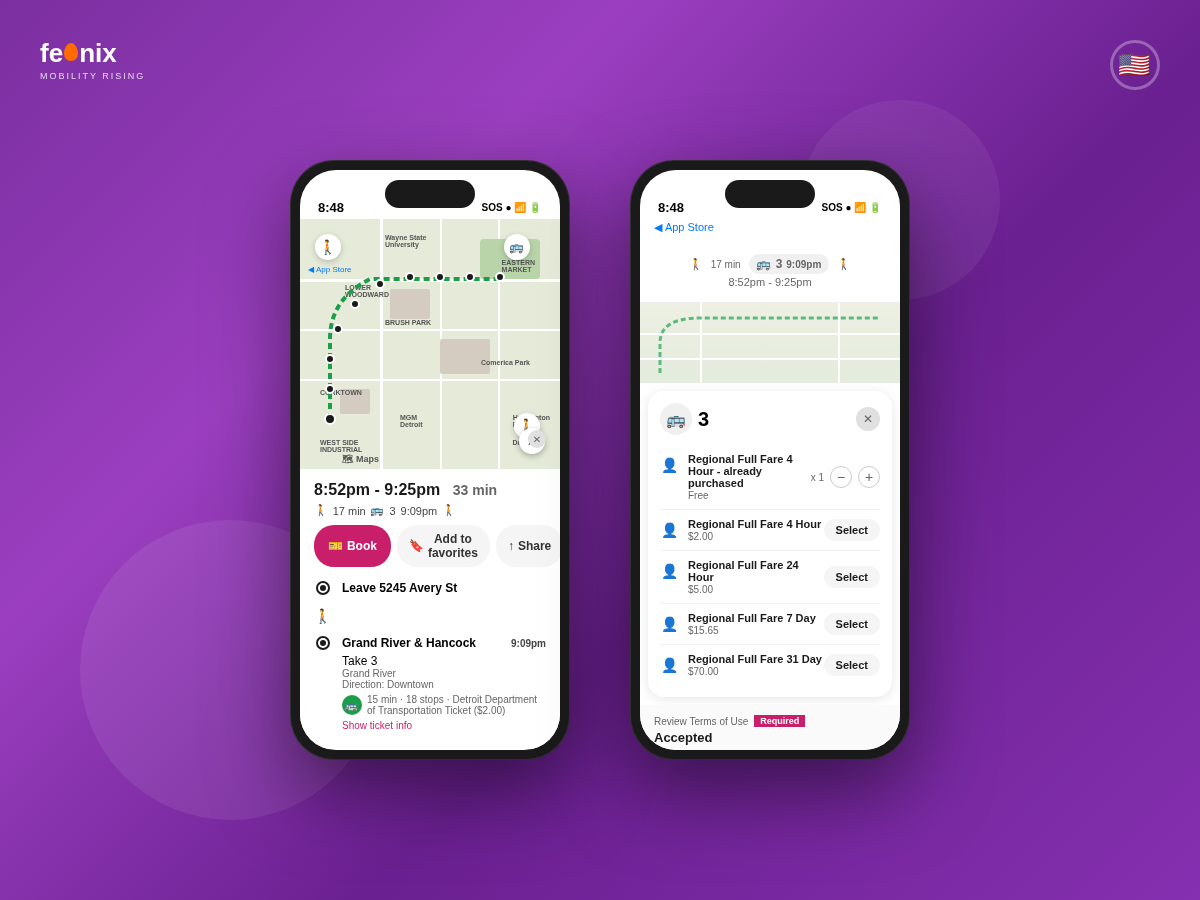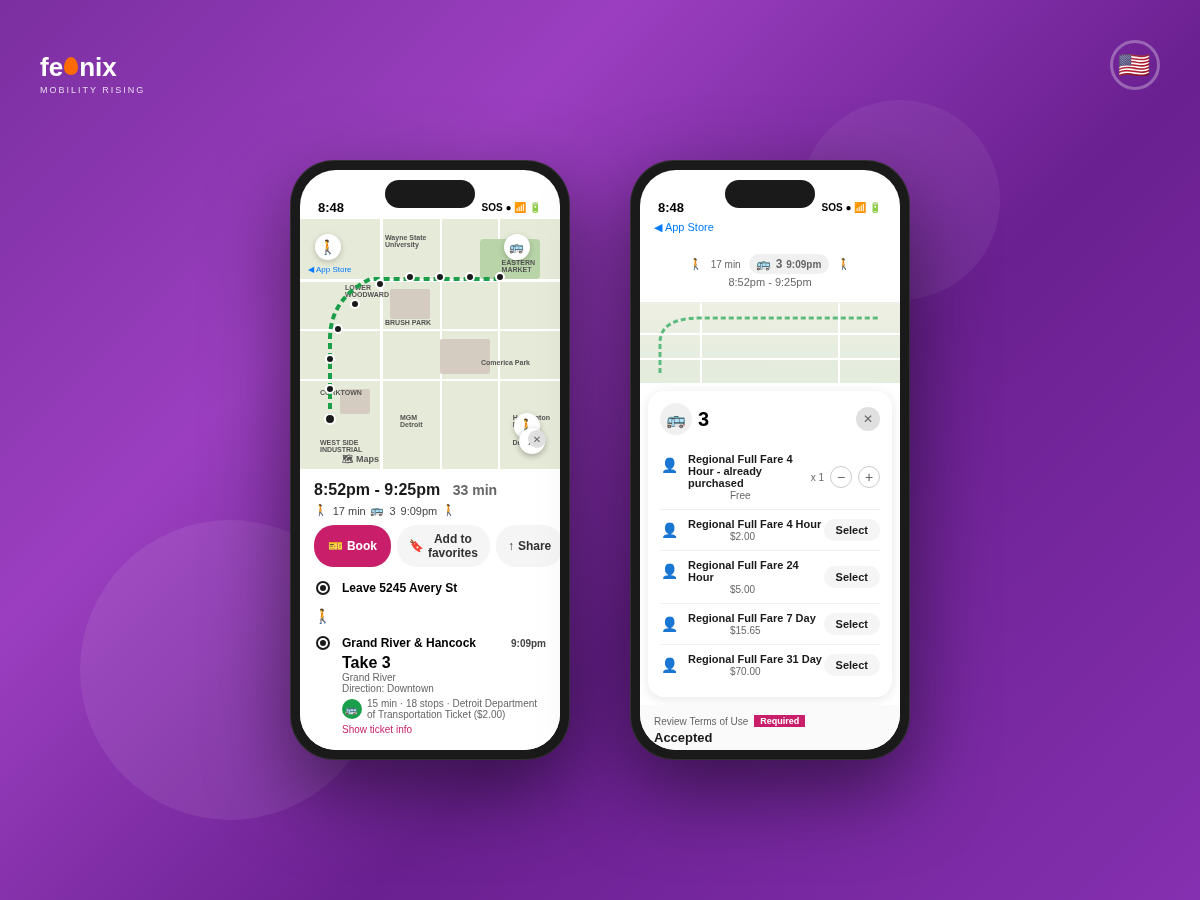--- a/index.html
+++ b/index.html
@@ -26,21 +26,21 @@
       position: absolute;
       width: 200px; height: 200px;
       border-radius: 50%;
       background: rgba(255,255,255,0.06);
       top: 100px; right: 200px;
     }
 
     
     .logo {
       position: absolute;
-      top: 52px; left: 40px; text-align: center;
+      top: 38px; left: 40px; text-align: center;
     }
     .logo-text {
       font-size: 26px;
       font-weight: 700;
       color: white;
       display: flex;
       align-items: center;
     }
     .logo-flame {
       display: inline-block;
@@ -378,21 +378,21 @@
     .fare-person-icon {
       width: 20px; height: 20px;
       display: flex; align-items: center; justify-content: center;
       font-size: 14px;
       color: #666;
       flex-shrink: 0;
       margin-top: 2px;
     }
     .fare-info { flex: 1; }
     .fare-name { font-size: 11px; font-weight: 600; color: #1a1a1a; }
-    .fare-price { font-size: 10px; color: #666; margin-top: 1px; margin-left: 42px; }
+    .fare-price { font-size: 10px; color: #666; margin-top: 1px; }
     .fare-item-right {
       display: flex;
       align-items: center;
       gap: 6px;
     }
     .qty-label { font-size: 10px; color: #666; }
     .qty-btn {
       width: 22px; height: 22px;
       border-radius: 50%;
       border: 1.5px solid #ccc;
@@ -596,21 +596,21 @@
           <div class="step">
             <div class="step-icon">
               <div style="width:10px;height:10px;border-radius:50%;background:#1a1a1a;border:2px solid white;box-shadow:0 0 0 2px #1a1a1a;margin-top:2px;"></div>
             </div>
             <div class="step-content">
               <div style="display:flex; justify-content:space-between; align-items:center;">
                 <div class="step-title">Grand River &amp; Hancock</div>
                 <div class="step-time">9:09pm</div>
               </div>
               <div style="margin-top:3px;">
-                <div style="font-weight:700; font-size:16px;">Take 3</div>
+                <div style="font-weight:400; font-size:12px;">Take 3</div>
                 <div style="font-size:10px; color:#666;">Grand River</div>
                 <div style="font-size:10px; color:#666;">Direction: Downtown</div>
               </div>
               <div style="display:flex; align-items:center; gap:5px; margin-top:4px;">
                 <div class="bus-step-icon">🚌</div>
                 <div style="font-size:10px; color:#666; flex:1;">15 min · 18 stops · Detroit Department of Transportation Ticket ($2.00)</div>
               </div>
               <div class="show-ticket">Show ticket info</div>
             </div>
           </div>

